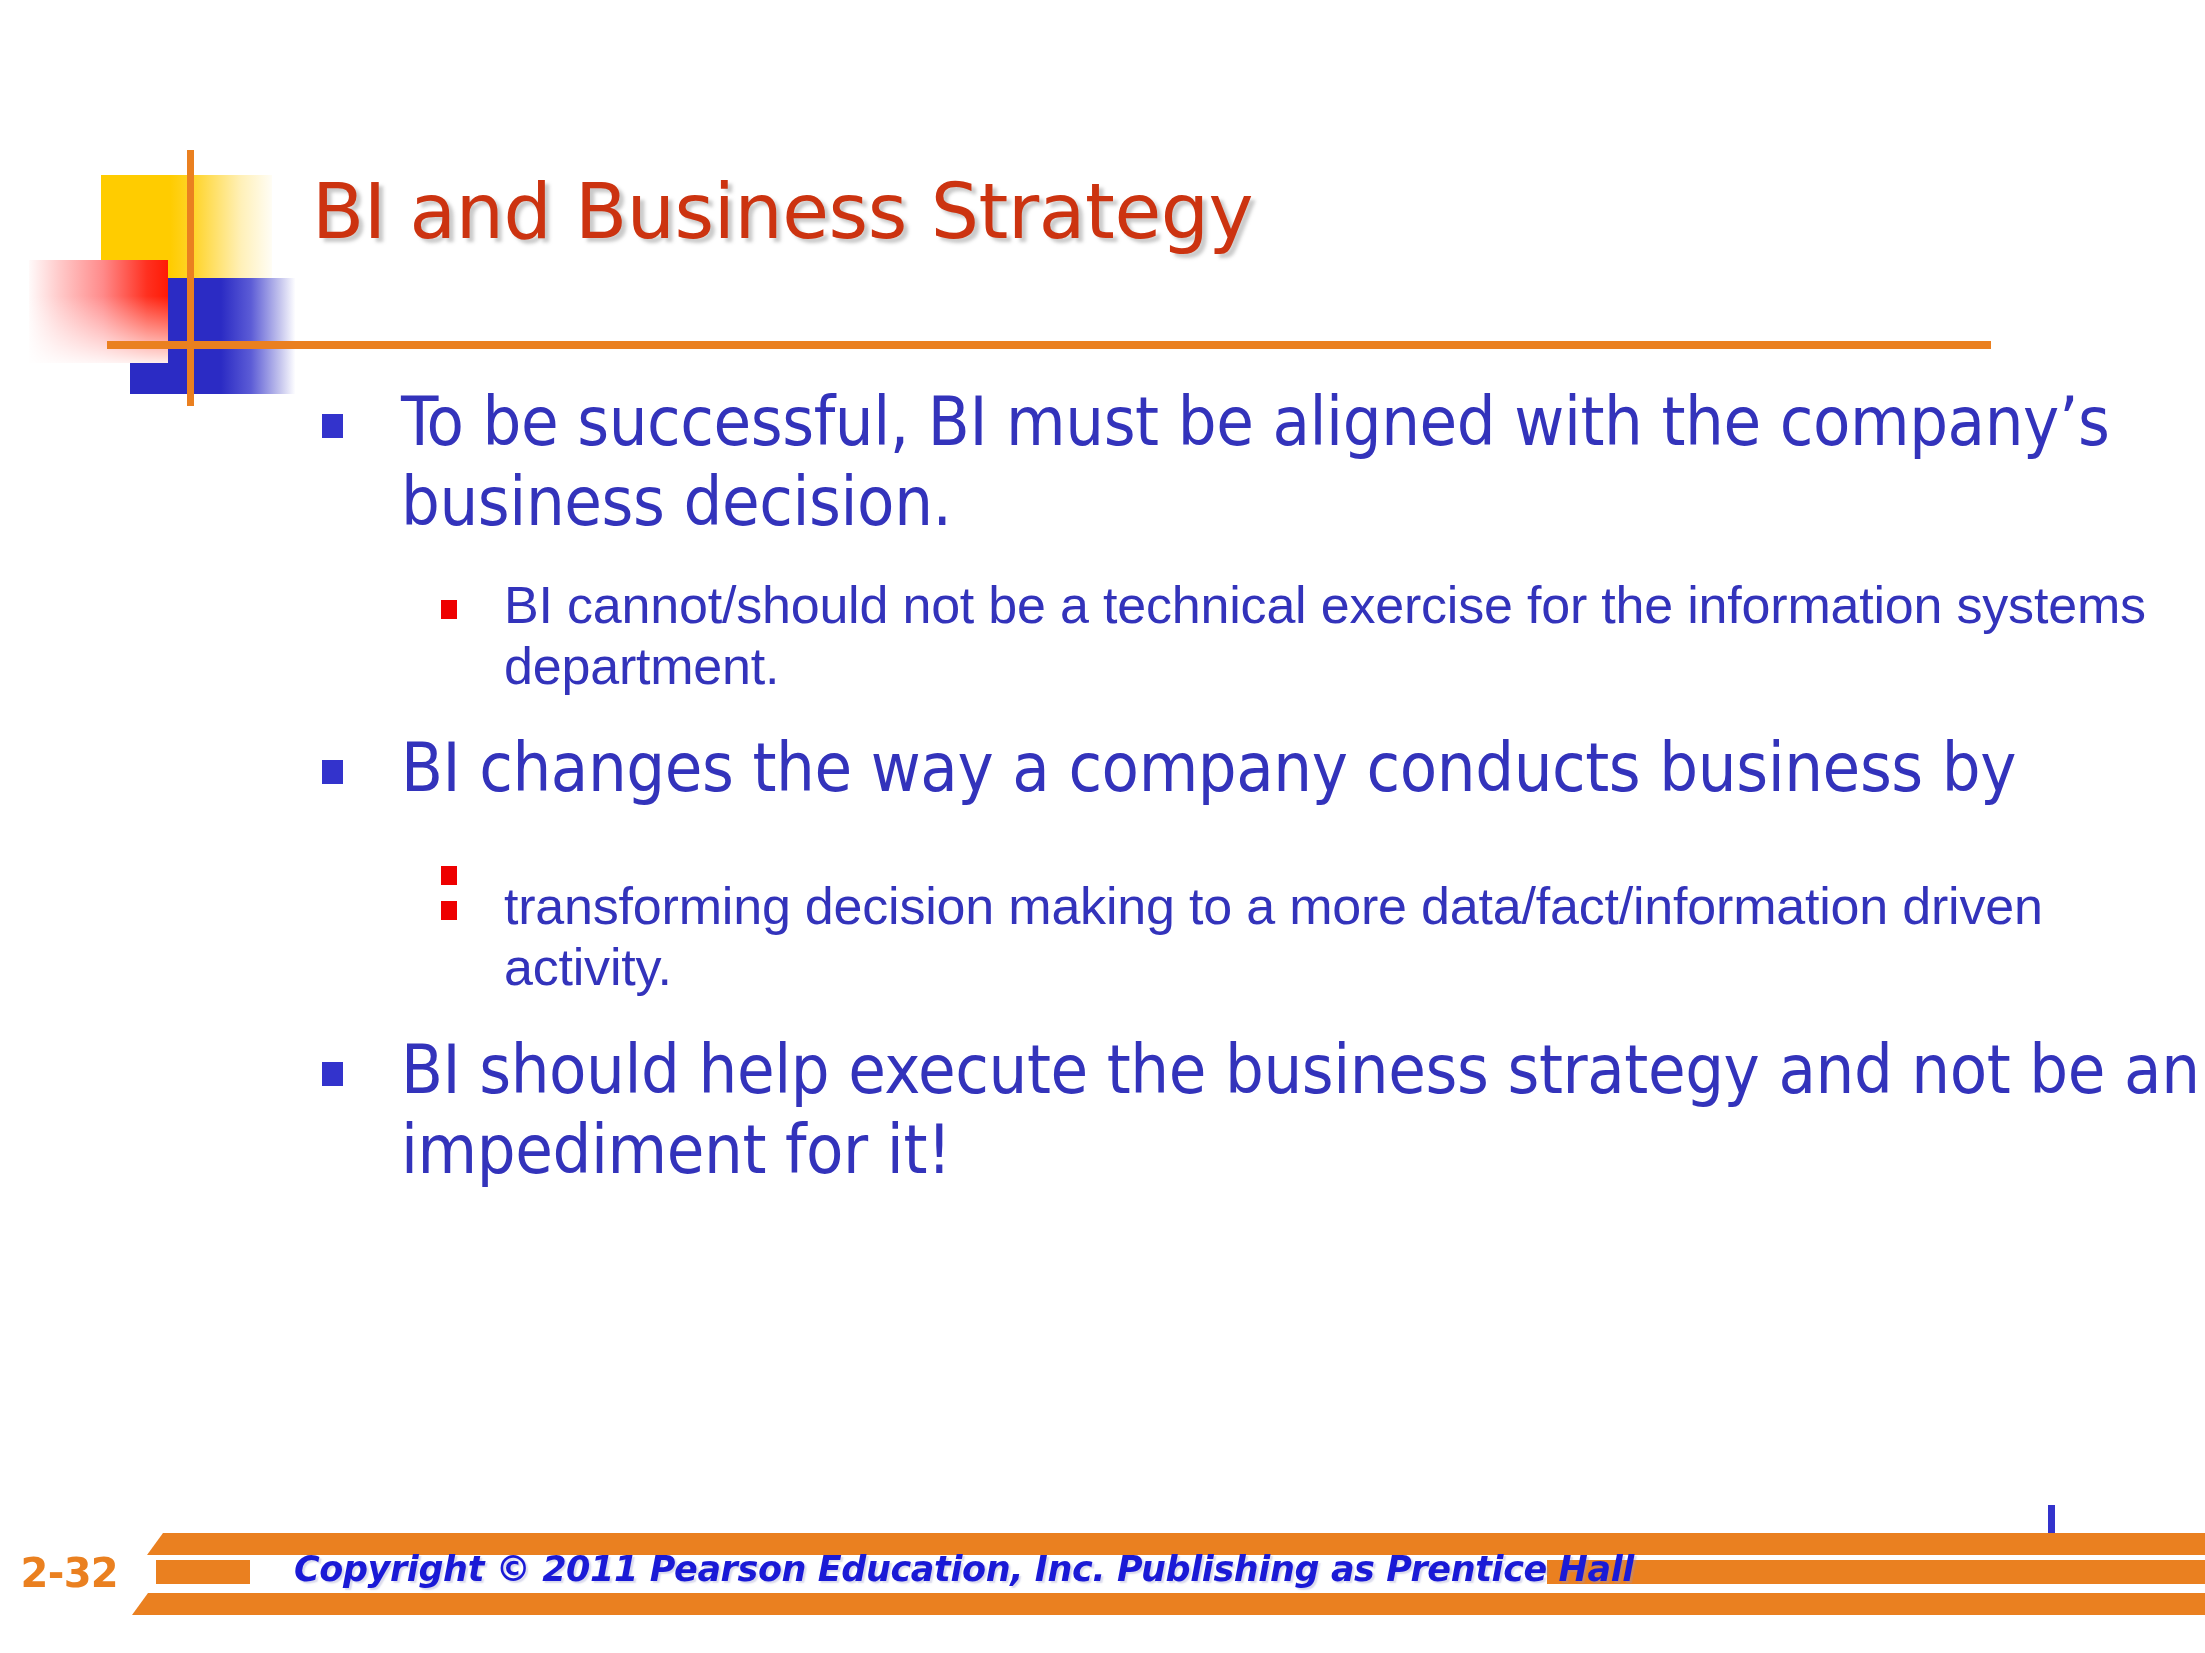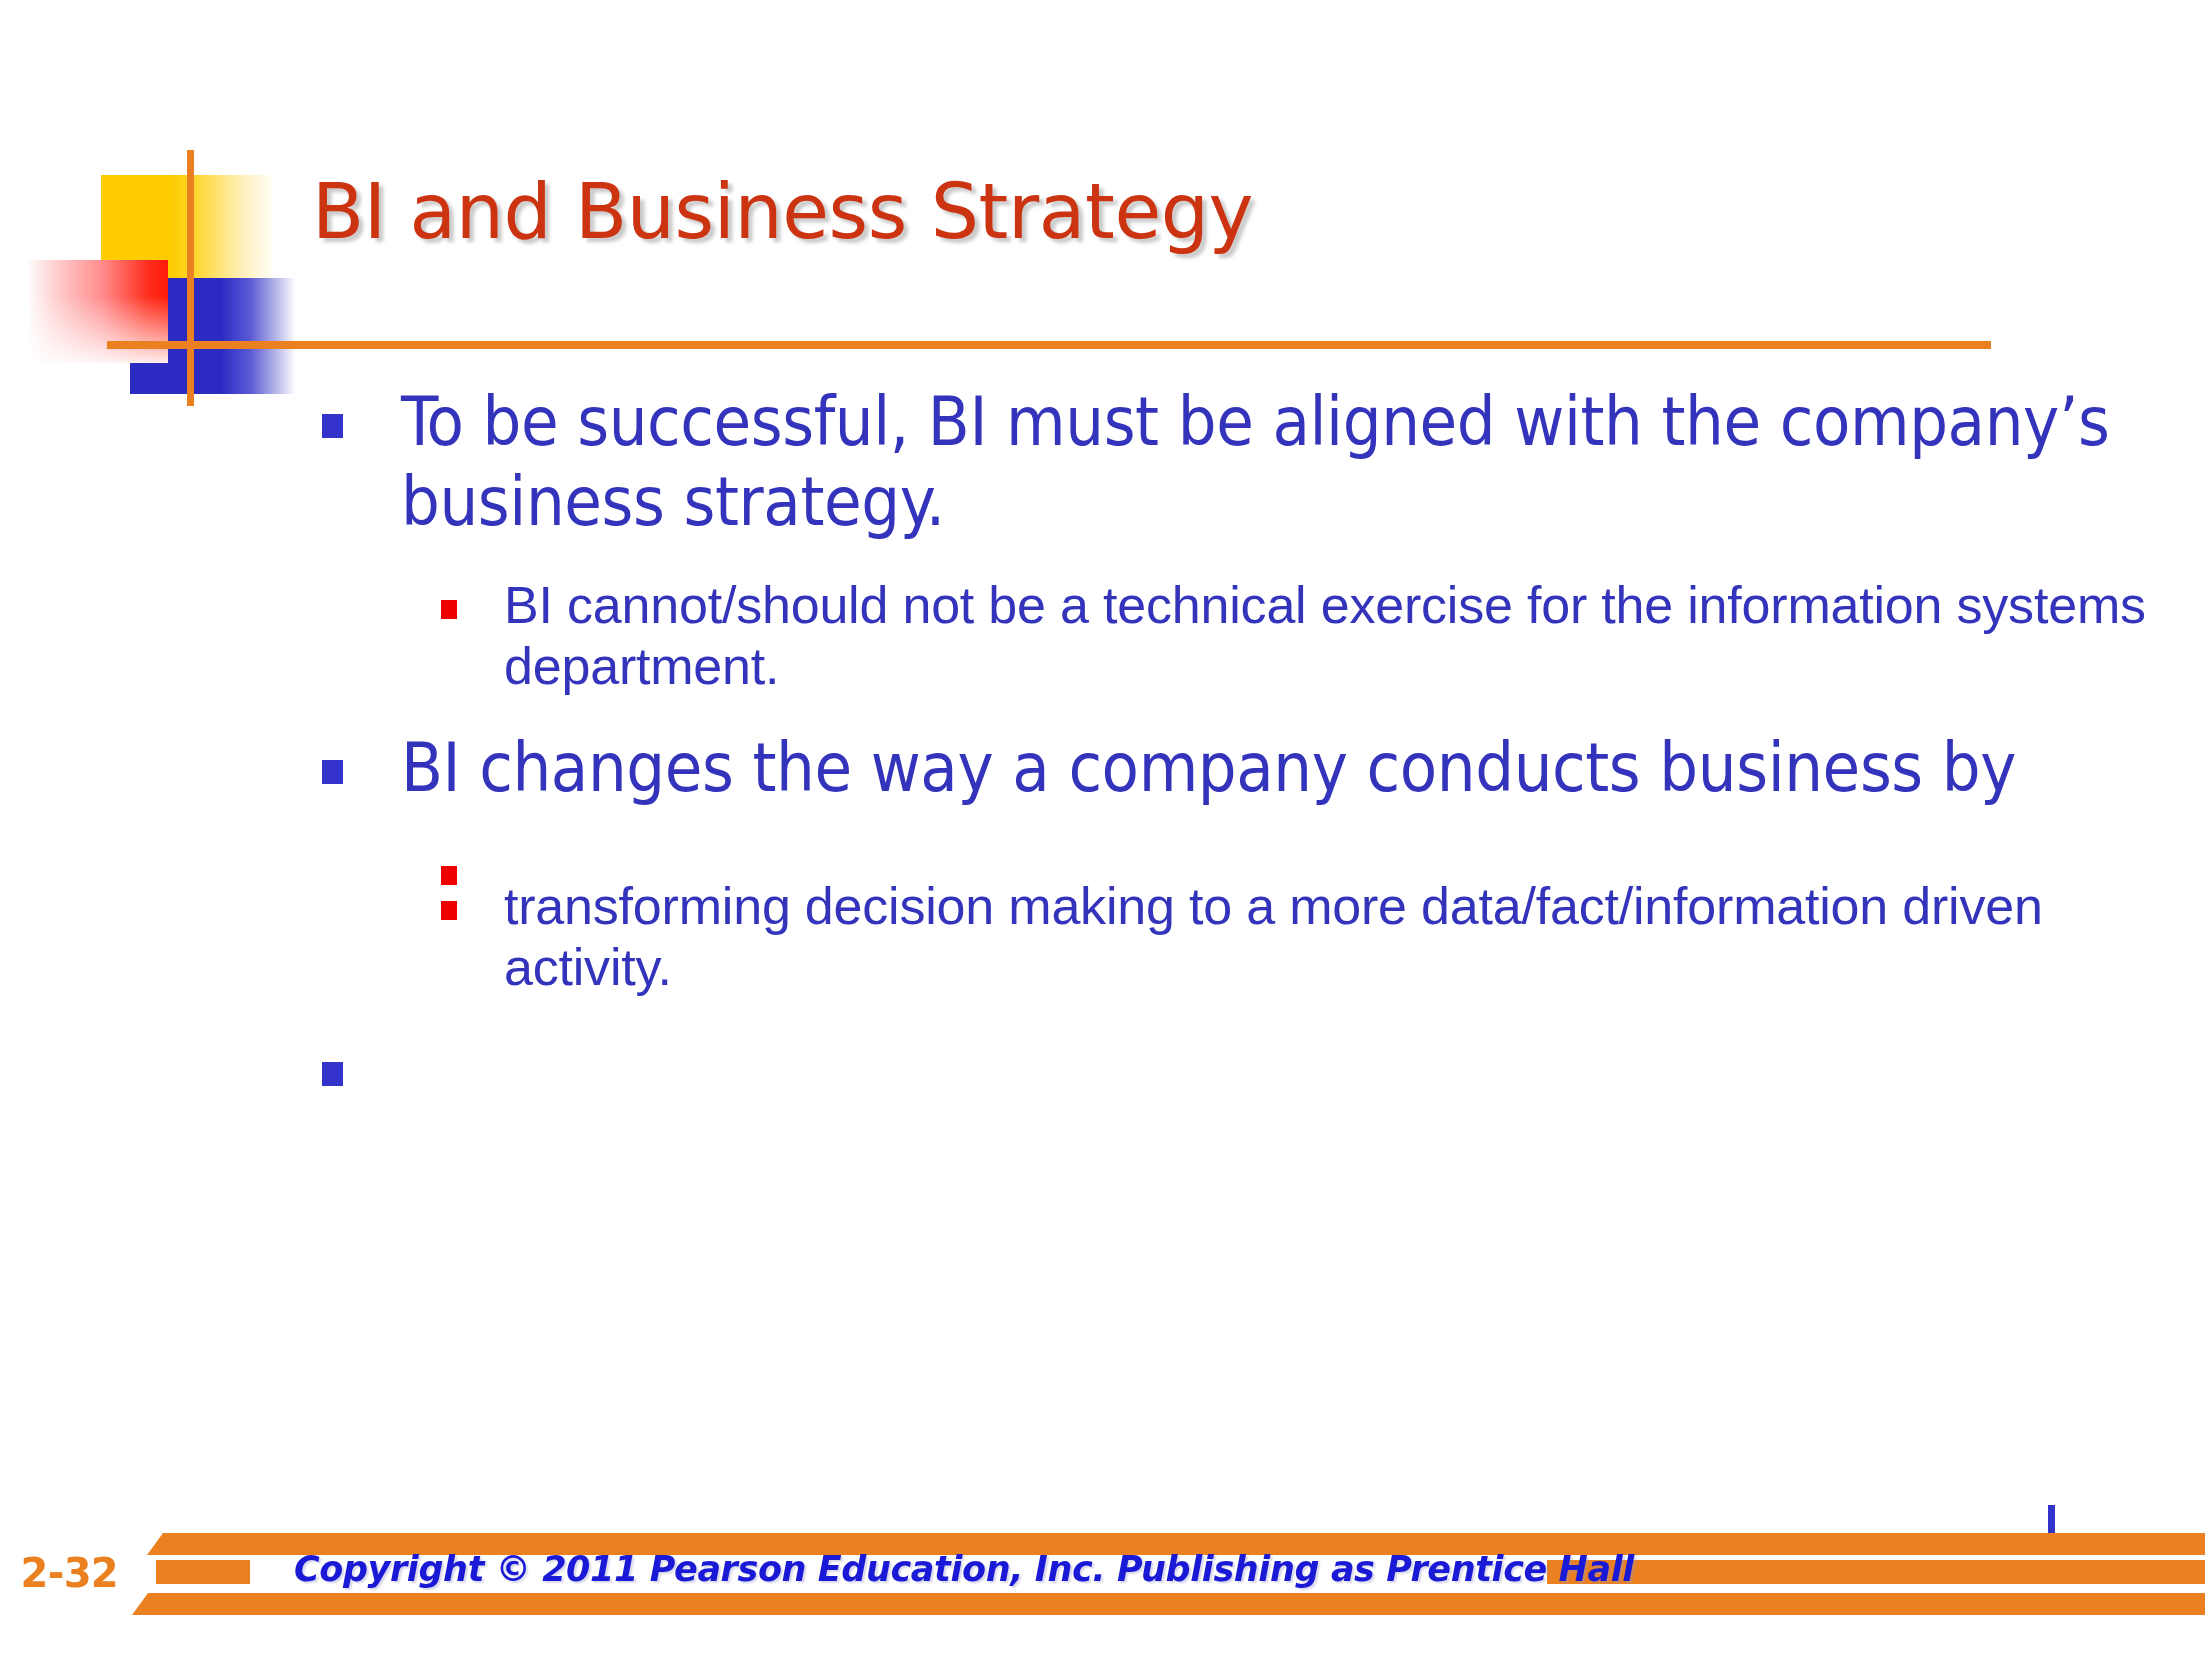--- a/index.html
+++ b/index.html
@@ -242,21 +242,21 @@
   </div>
 
   <div class="title">BI and Business Strategy</div>
   <div class="title-rule"></div>
   <div class="deco-hline-short"></div>
 
   <div class="body">
 
     <div class="lvl1">
       <span class="marker"></span>
-      <span>To be successful, BI must be aligned with the company’s business strategy.</span>
+      <span>To be successful, BI must be aligned with the company’s business decision.</span>
     </div>
 
     <div class="gap-a"></div>
 
     <div class="lvl2">
       <span class="marker"></span>
       <span>BI cannot/should not be a technical exercise for the information systems department.</span>
     </div>
 
     <div class="gap-b"></div>
@@ -276,20 +276,21 @@
 
     <div class="lvl2">
       <span class="marker"></span>
       <span>transforming decision making to a more data/fact/information driven activity.</span>
     </div>
 
     <div class="gap-b"></div>
 
     <div class="lvl1">
       <span class="marker"></span>
+      <span>BI should help execute the business strategy and not be an impediment for it!</span>
     </div>
 
   </div>
 
   <div>
     <div class="footer-tick"></div>
     <div class="footer-bar-top"></div>
     <div class="footer-chip-left"></div>
     <div class="footer-chip-right"></div>
     <div class="footer-bar-bottom"></div>

